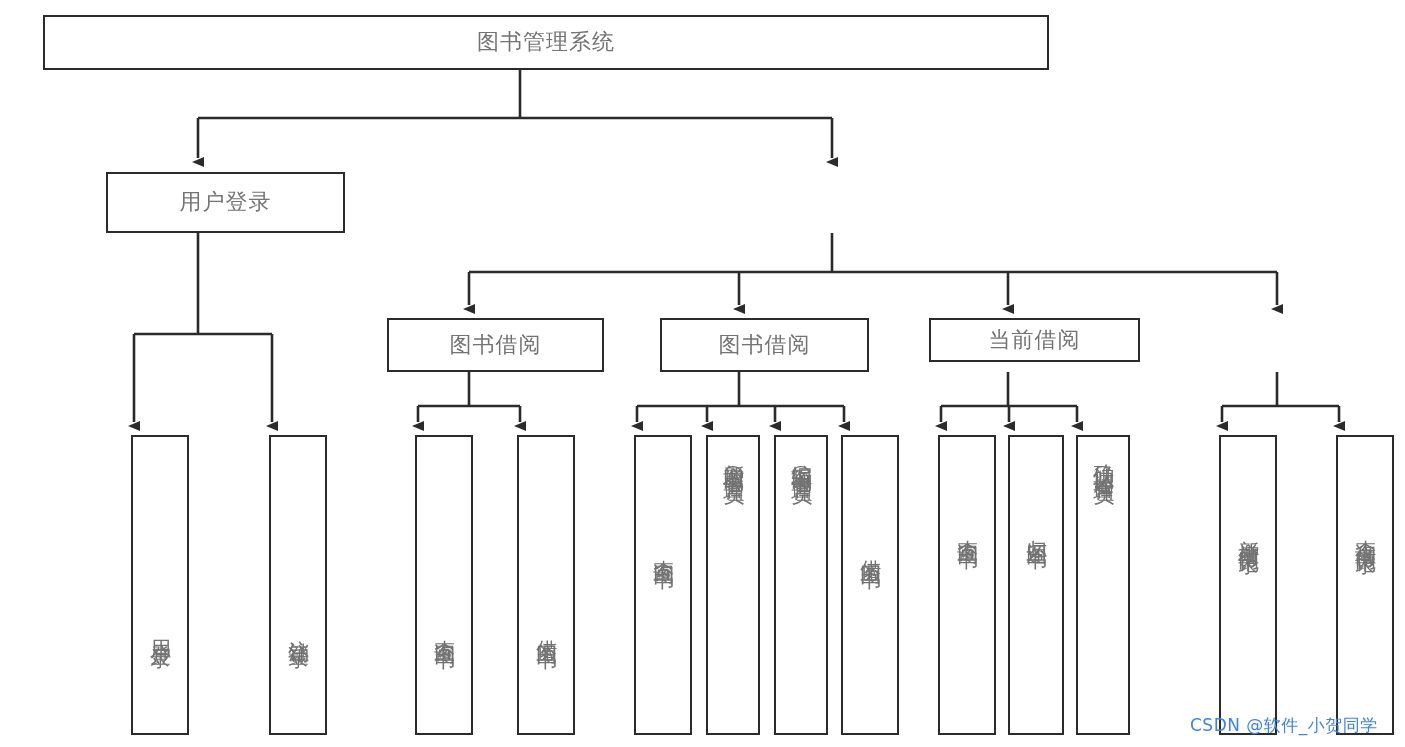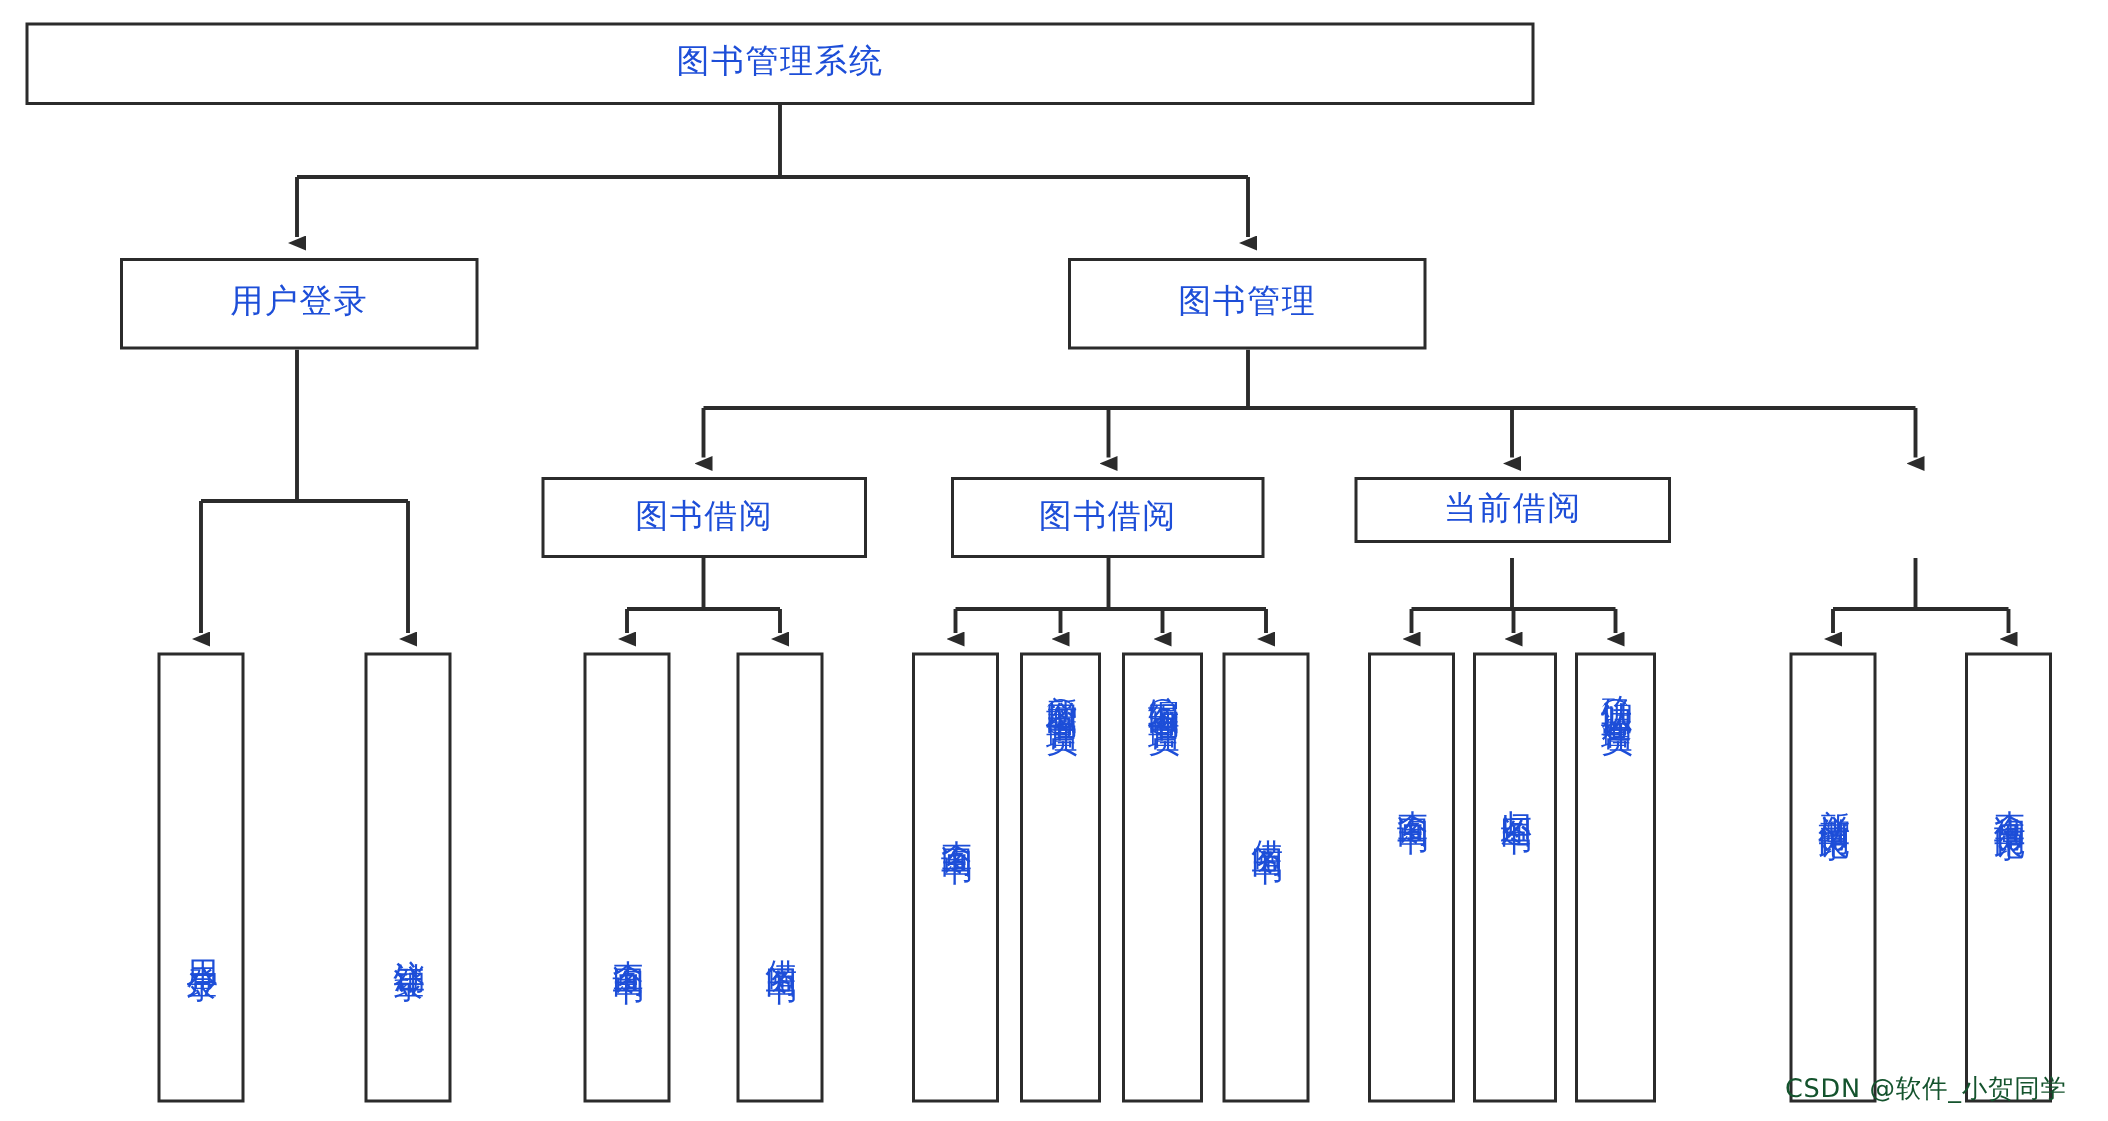--- a/index.html
+++ b/index.html
@@ -25,21 +25,22 @@
     height: 747px;
   }
   .node {
     position: absolute;
     box-sizing: border-box;
     background: #ffffff;
     border: 2px solid #2b2b2b;
     display: flex;
     align-items: center;
     justify-content: center;
-    color: #1d4ed8;
+    color: #737373;
+    margin-left: 26px;
   }
   .node-h .label {
     font-size: 22px;
     line-height: 1.1;
     letter-spacing: 1px;
     white-space: nowrap;
   }
   .node-v {
     align-items: flex-start;
     justify-content: center;
@@ -63,21 +64,21 @@
     margin-top: 180px;
   }
   .node-v.top .label {
     margin-top: 4px;
   }
   #watermark {
     position: absolute;
     left: 1190px;
     top: 714px;
     font-size: 17px;
-    color: #14532d;
+    color: #3b82f6;
     letter-spacing: 0.5px;
     white-space: nowrap;
     pointer-events: none;
   }
 </style>
 </head>
 <body>
 
 <div id="canvas">
 
@@ -134,23 +135,20 @@
     </g>
   </svg>
 
   <div class="node node-h" style="left:17px; top:15px; width:1006px; height:55px;">
     <span class="label">图书管理系统</span>
   </div>
 
   <div class="node node-h" style="left:80px; top:172px; width:239px; height:61px;">
     <span class="label">用户登录</span>
   </div>
-  <div class="node node-h" style="left:712px; top:172px; width:239px; height:61px;">
-    <span class="label">图书管理</span>
-  </div>
 
   <div class="node node-h" style="left:361px; top:318px; width:217px; height:54px;">
     <span class="label">图书借阅</span>
   </div>
   <div class="node node-h" style="left:634px; top:318px; width:209px; height:54px;">
     <span class="label">图书借阅</span>
   </div>
   <div class="node node-h" style="left:903px; top:318px; width:211px; height:44px;">
     <span class="label">当前借阅</span>
   </div>

